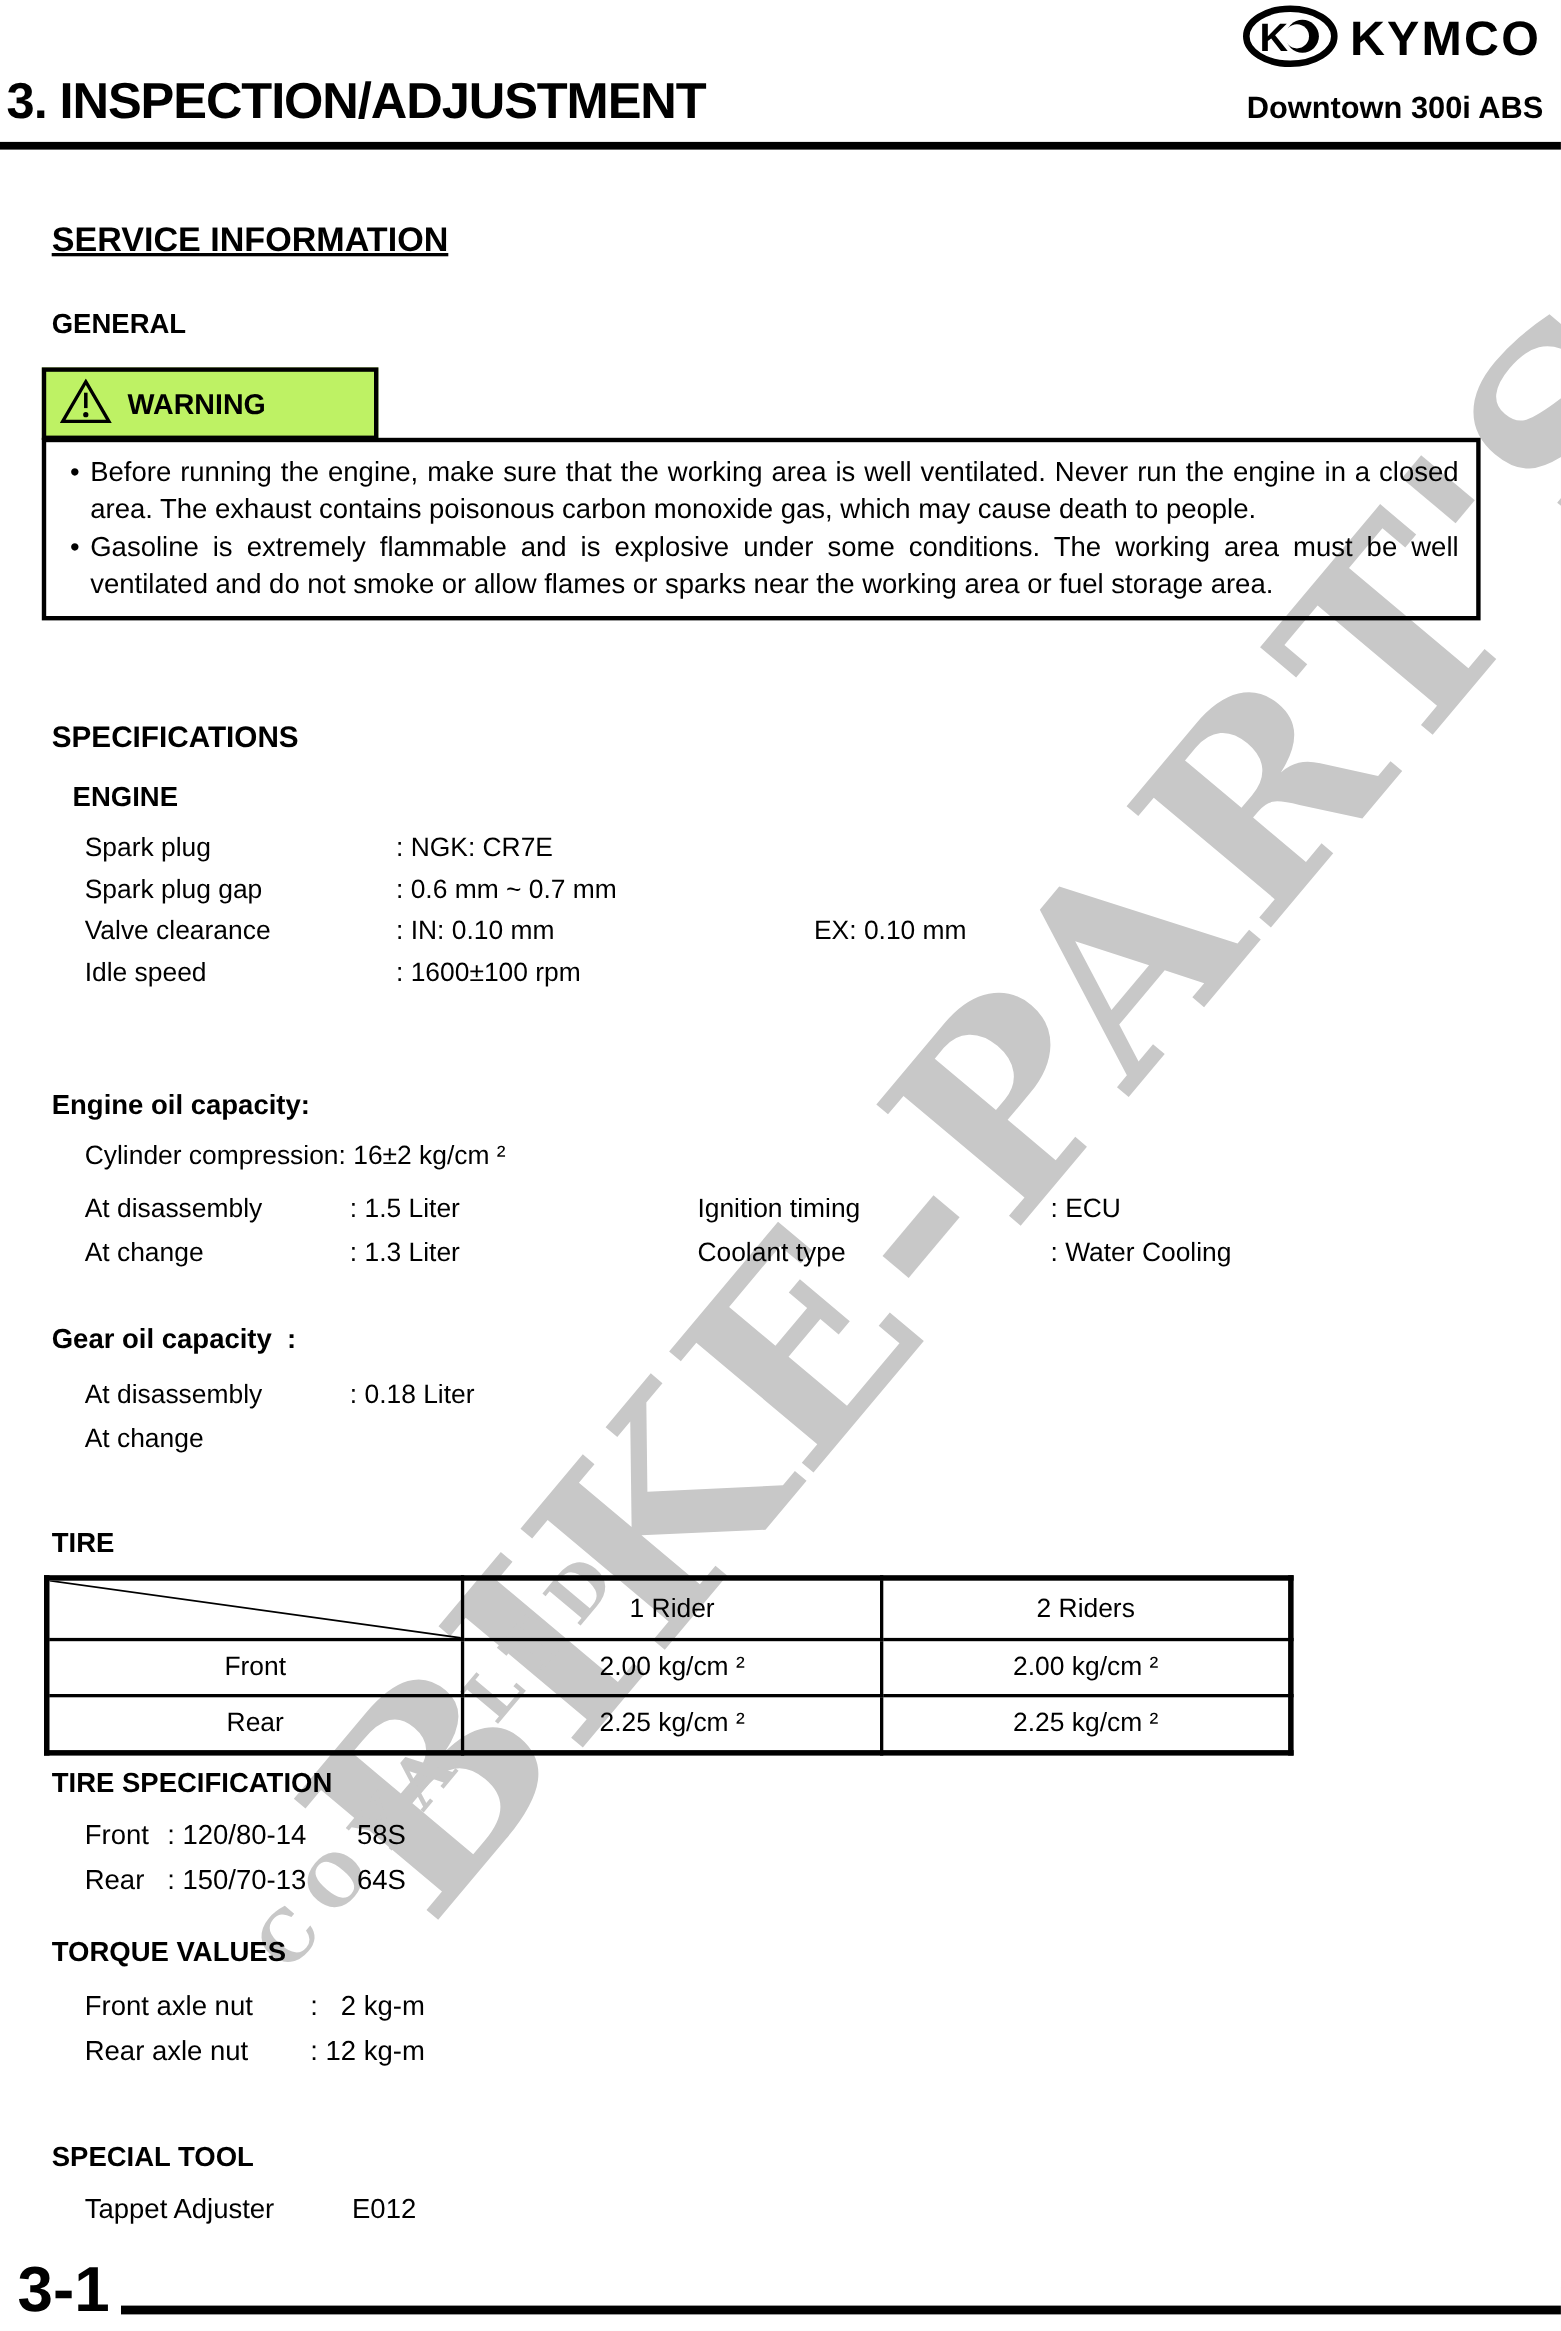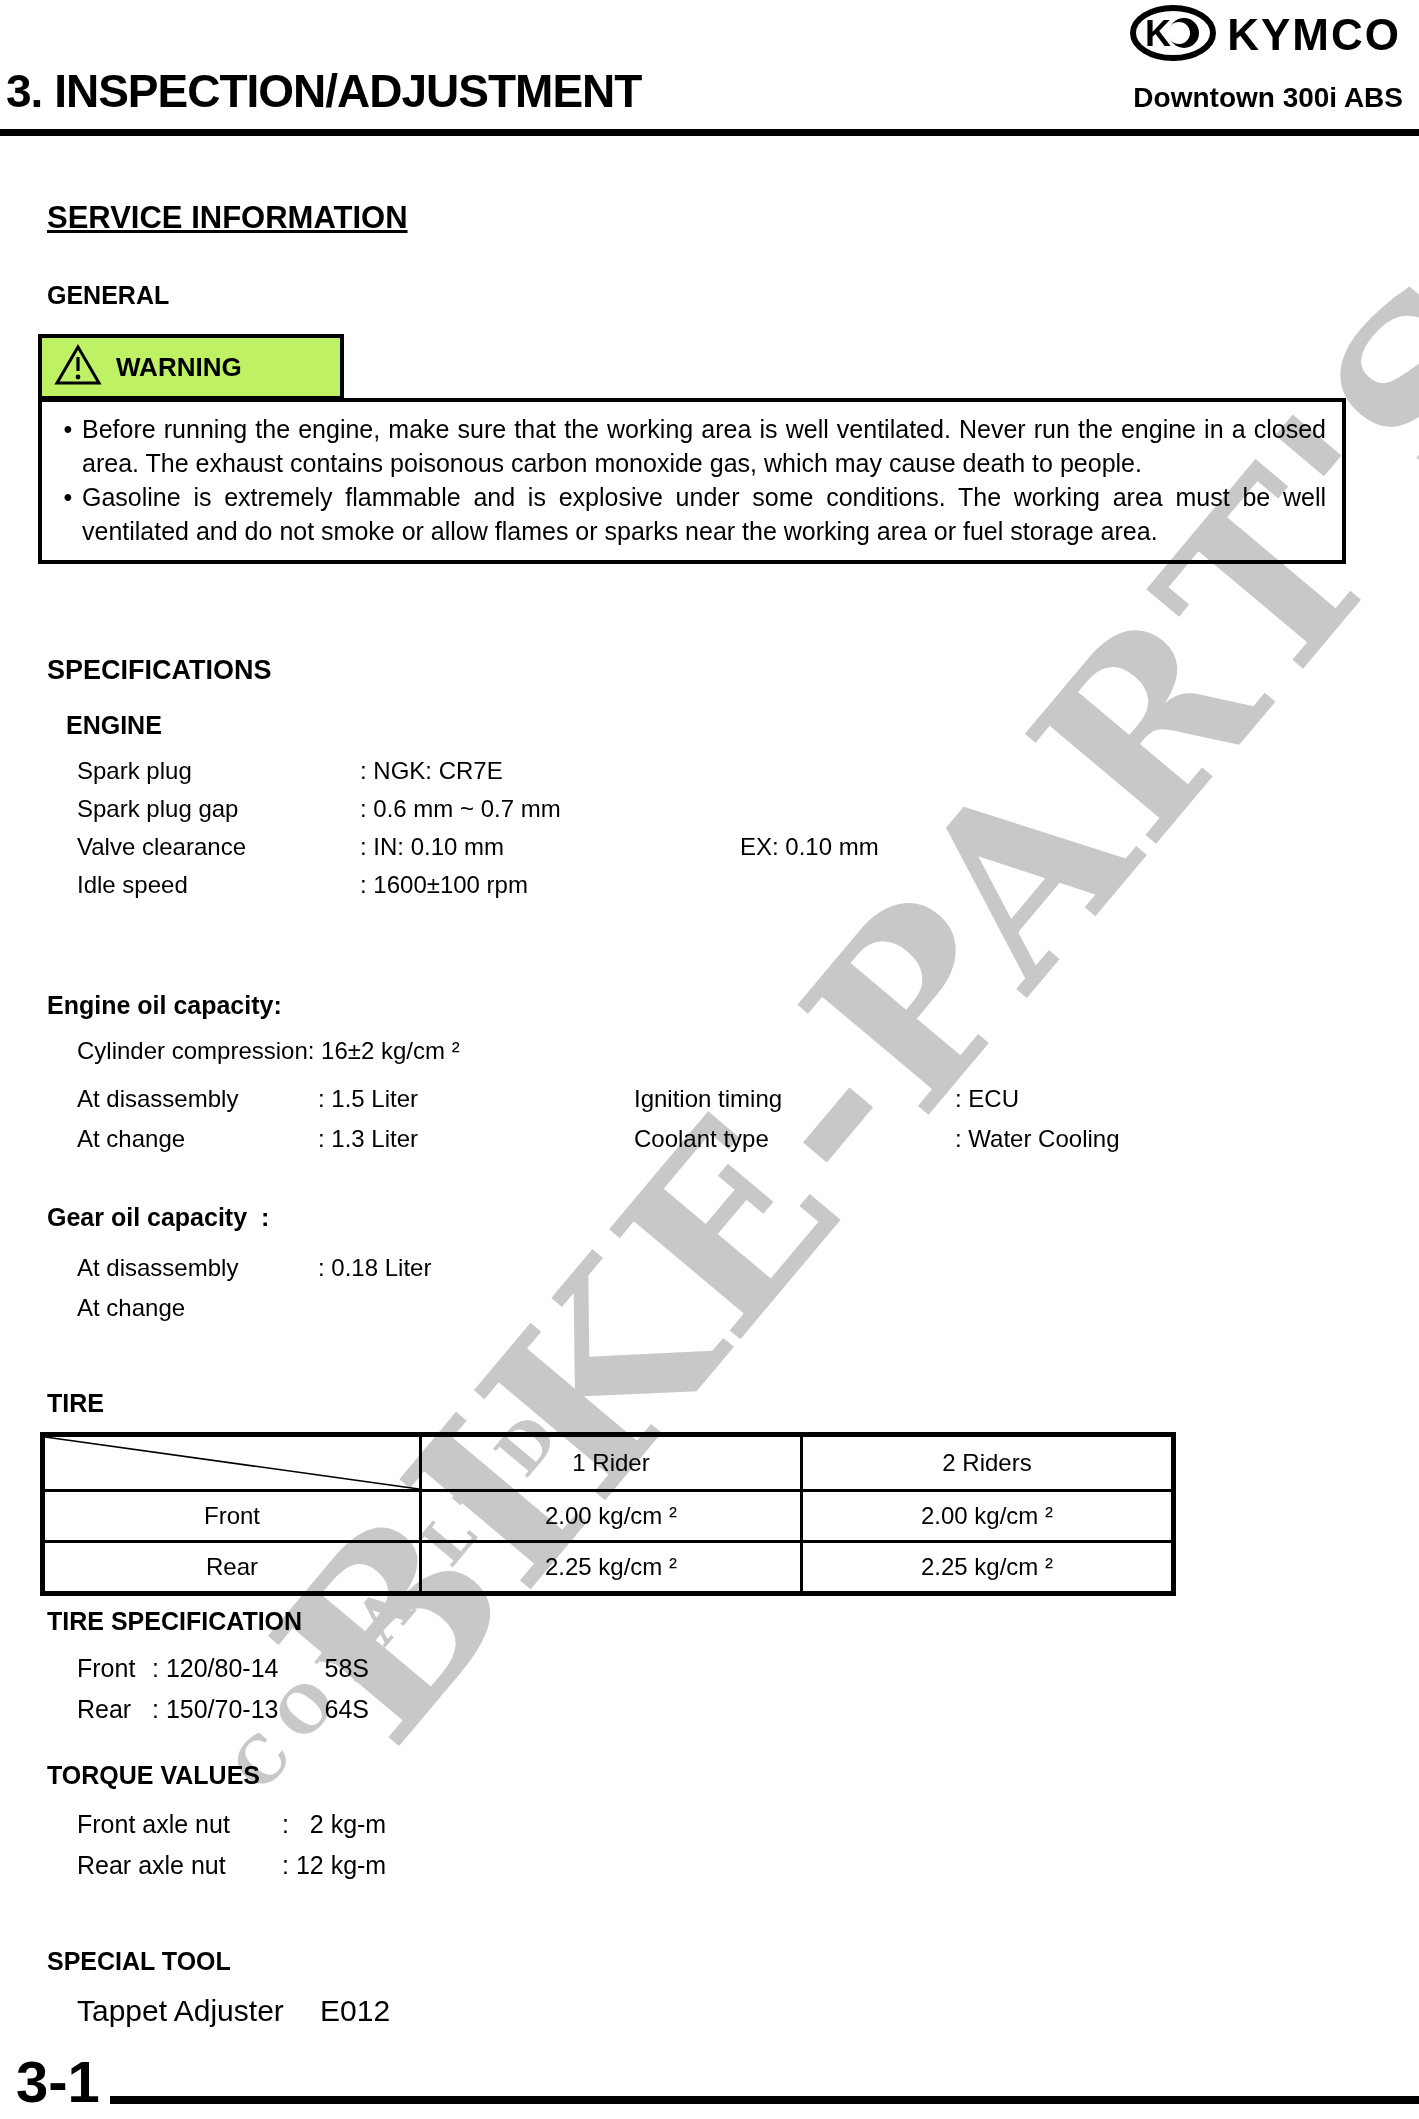--- a/index.html
+++ b/index.html
@@ -71,21 +71,21 @@
   .diag-cell svg{position:absolute;inset:0;width:100%;height:100%;display:block;}
 
   
   .tspec-rows{position:absolute;left:77px;top:1648px;font-size:25px;line-height:41px;}
   .tspec-row{display:flex;}
   .tspec-label{width:75px;white-space:pre;}
   .tspec-val{white-space:pre;}
   .tspec-rating{margin-left:46px;white-space:pre;}
   .torque-rows{position:absolute;left:77px;top:1804px;font-size:25px;line-height:41px;}
   .torque-row{display:grid;grid-template-columns:205px 1fr;}
-  .tool-row{position:absolute;left:77px;top:1994px;font-size:30px;display:grid;grid-template-columns:243px 1fr;width:700px;}
+  .tool-row{position:absolute;left:77px;top:1994px;font-size:25px;display:grid;grid-template-columns:243px 1fr;width:700px;}
 
   
   .page-num{position:absolute;left:5px;top:2048px;font-size:58px;font-weight:bold;margin-left:11px;}
   .footer-rule{position:absolute;left:110px;top:2096px;width:1309px;height:8px;background:#000;}
 </style>
 </head>
 <body>
 
 <div class="page">
 

